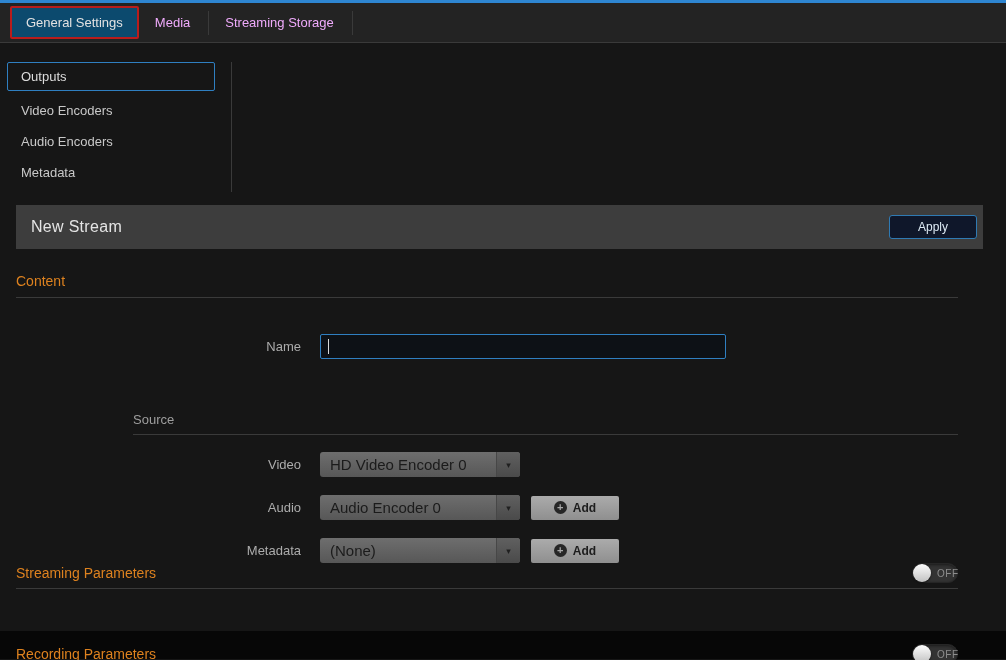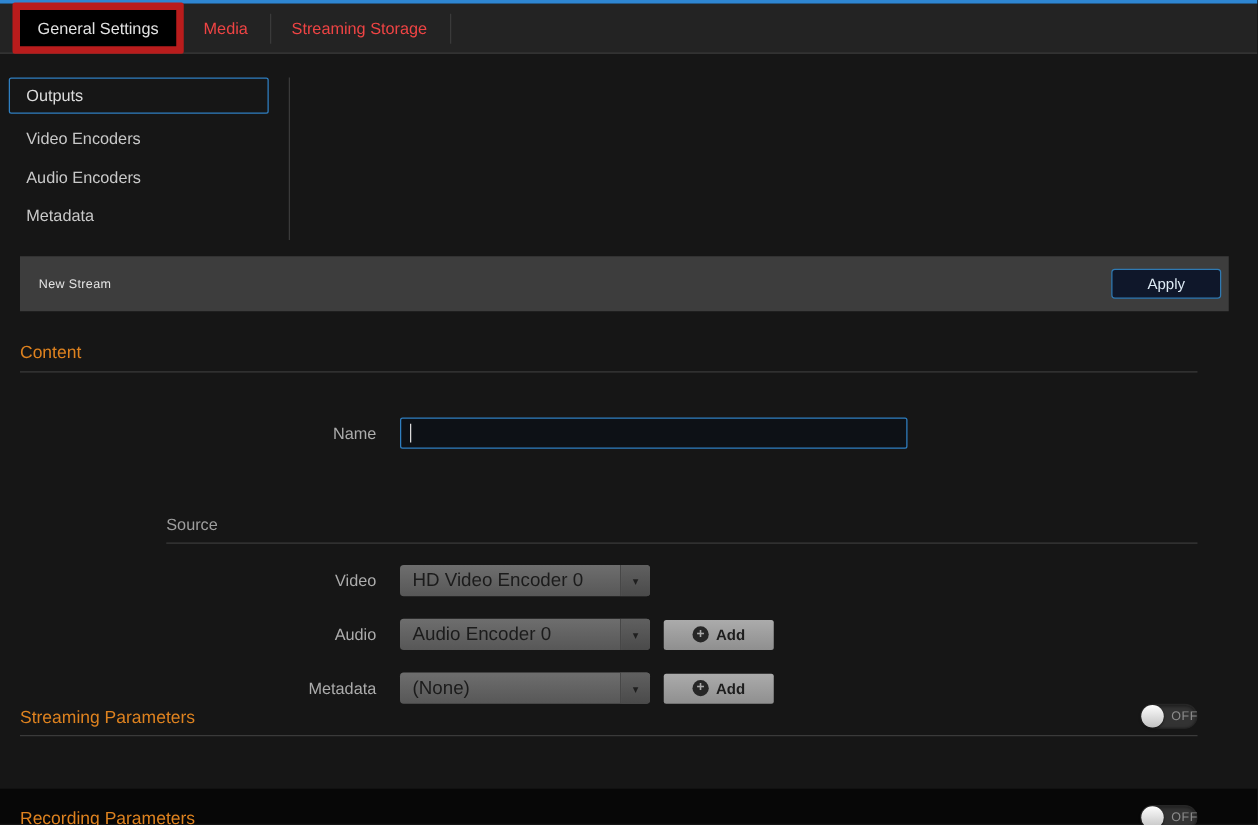--- a/index.html
+++ b/index.html
@@ -9,40 +9,40 @@
     font-family: "Liberation Sans", sans-serif;
     overflow: hidden;
   }
 
   
   .top-accent { height: 3px; background: #2e86d2; }
   .tabbar {
     height: 40px; background: #232323; border-bottom: 1px solid #3a3a3a;
     display: flex; align-items: center; padding-left: 10px;
   }
-  .tab { font-size: 13px; color: #ef4444; padding: 7px 14px; margin-right: 2px; cursor: default; white-space: nowrap; }
-  .tab.active { border: 6px solid #b91c1c; border-radius: 2px; background: #000000; color: #e2e2e2; }
+  .tab { font-size: 13px; color: #f0abfc; padding: 7px 14px; margin-right: 2px; cursor: default; white-space: nowrap; }
+  .tab.active { border: 2px solid #b91c1c; border-radius: 2px; background: #0c4a6e; color: #e2e2e2; }
   .tab-sep { width: 1px; height: 24px; background: #3a3a3a; margin: 0 2px; flex: none; }
 
   
   .body-row { display: flex; height: 588px; flex-direction: column; }
 
   
   .sidebar { width: 232px; flex: none; position: relative; padding-top: 19px; }
   .sidebar-divider { position: absolute; right: 0; top: 19px; width: 1px; height: 130px; background: #3a3a3a; }
   .side-item { font-size: 13px; line-height: 15px; color: #c9c9c9; padding: 8px 0 8px 21px; cursor: default; }
   .side-item.selected {
     border: 1px solid #2f7fc1; border-radius: 2px;
     margin: 0 17px 4px 7px; padding: 6px 0 6px 13px; color: #dcdcdc;
   }
 
   
   .main { flex: 1; margin: 0 23px 0 16px; padding-top: 17px; }
   .header-bar { height: 44px; background: #3d3d3d; display: flex; align-items: center; padding: 0 6px 0 15px; }
-  .header-title { color: #e4e4e4; font-size: 10px; letter-spacing: .3px; }
+  .header-title { color: #e4e4e4; font-size: 16px; letter-spacing: .3px; }
   .apply-btn {
     margin-left: auto; width: 88px; height: 24px;
     background: #0f172a; border: 1px solid #2f7ab3; border-radius: 3px;
     color: #ddeaf4; font-size: 12px; font-family: inherit; cursor: pointer;
   }
   .inner { padding-right: 25px; }
 
   .section-title { color: #de821f; font-size: 14px; }
   .content-title { margin-top: 24px; }
   hr.divider { border: none; border-top: 1px solid #3a3a3a; margin-top: 8px; }

